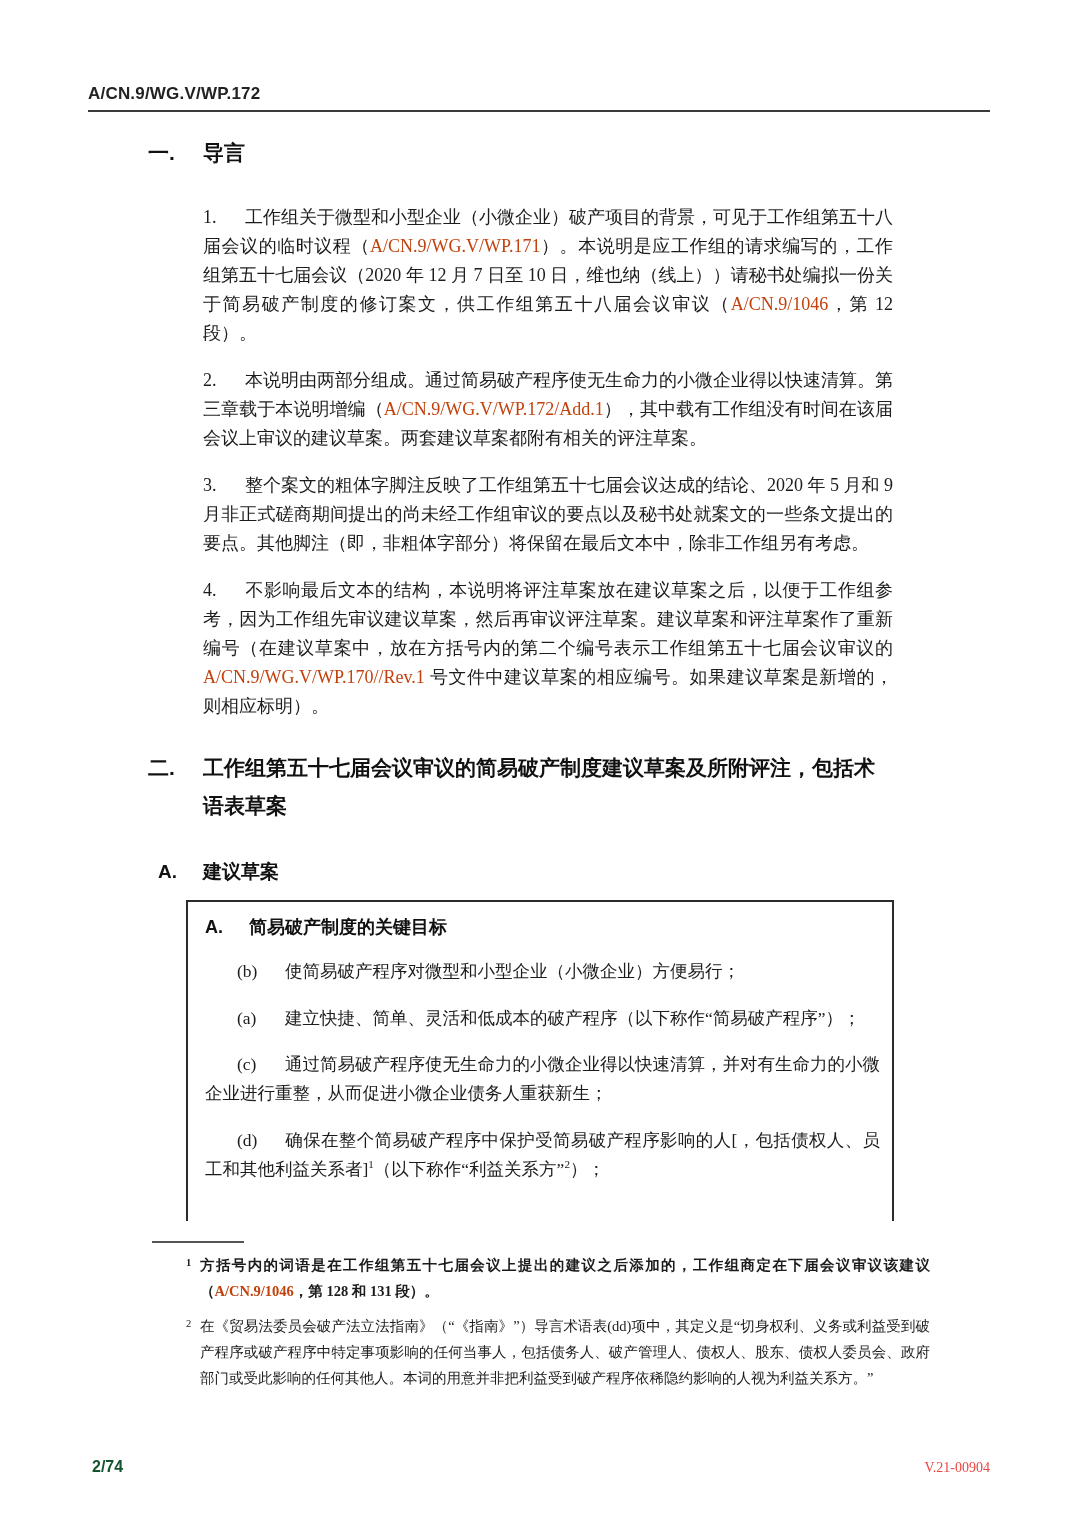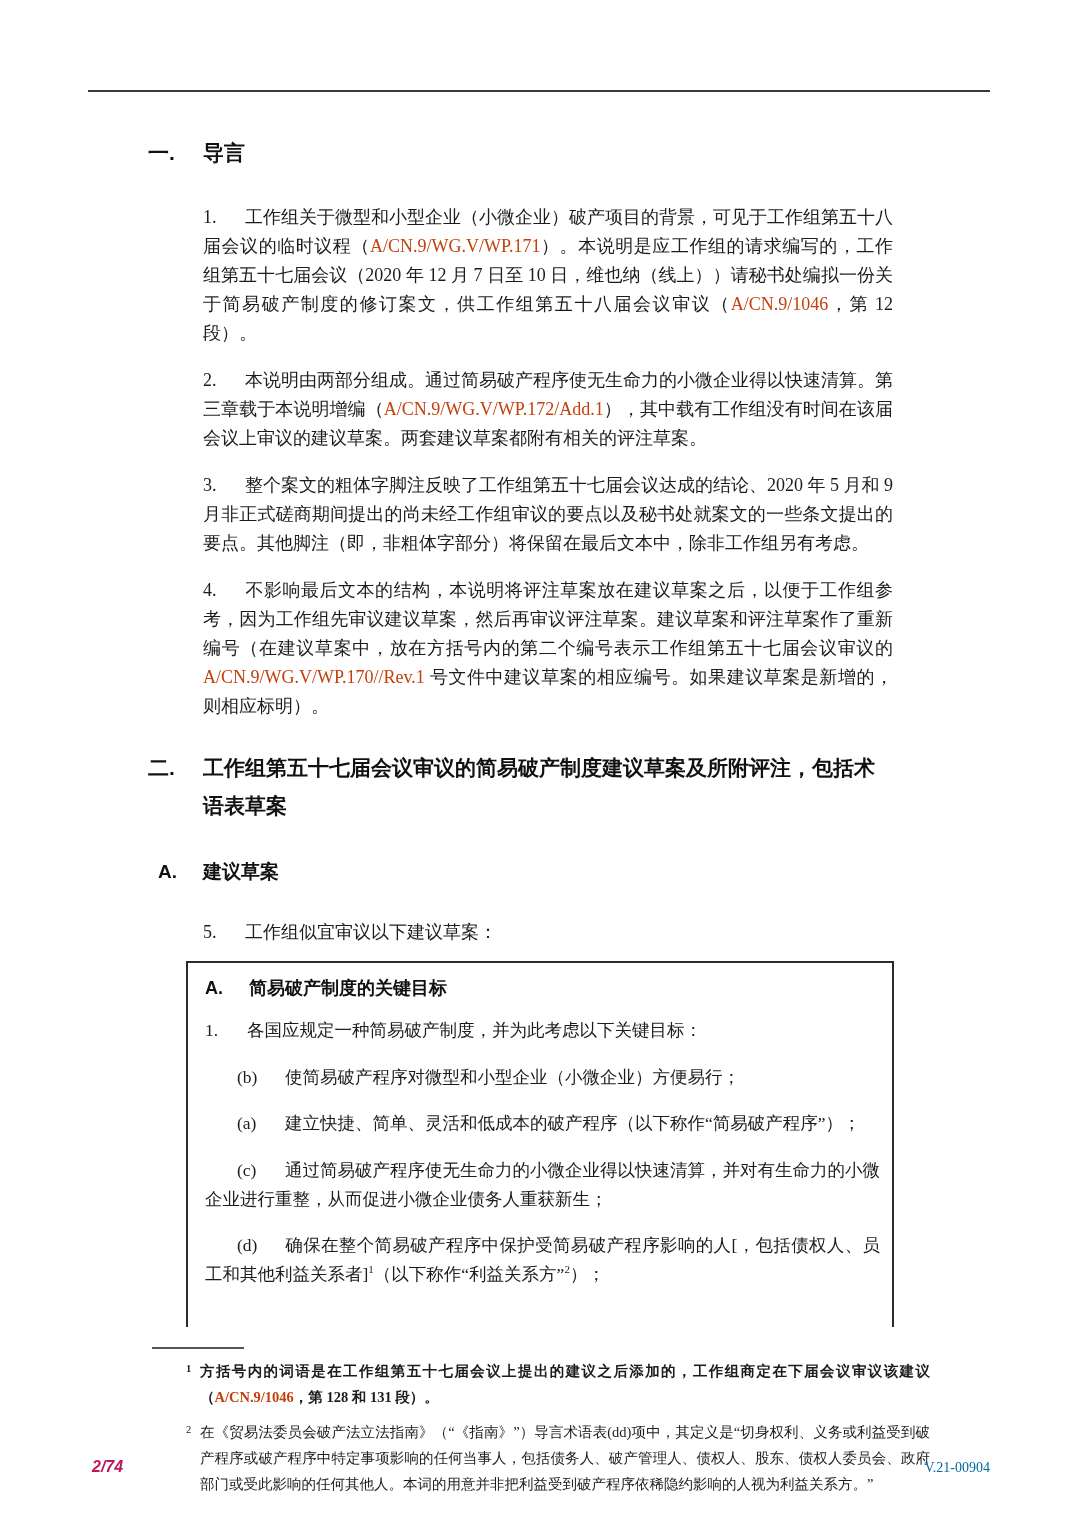--- a/index.html
+++ b/index.html
@@ -66,33 +66,34 @@
     margin:9px 150px 0 200px;
     font-size:14.5px;line-height:26px;text-align:justify;color:#1c1c1c;
   }
   .footnote.bold{font-weight:bold;}
   .fn-marker{position:absolute;left:-14px;top:-2px;font-size:10.5px;font-weight:normal;}
   .footnote.bold .fn-marker{font-weight:bold;}
   
   .footer-page{
     position:absolute;left:92px;top:1458px;
     font-family:"Liberation Sans","DejaVu Sans",sans-serif;
-    font-weight:bold;font-size:16px;color:#be185d;font-style:italic;
+    font-weight:bold;font-size:16px;color:#14532d;
   }
   .footer-docid{
     position:absolute;right:90px;top:1460px;
-    font-size:14px;color:#0369a1;
+    font-size:14px;color:#ef4444;
   }
 </style>
 </head>
 <body>
 
 <div class="page">
 
   <div class="doc-header">
+    <div class="doc-symbol">A/CN.9/WG.V/WP.172</div>
     <div class="header-rule"></div>
   </div>
 
   <div class="content">
 
     <div class="h-main">
       <span class="h-num">一.</span>
       <span class="h-title">导言</span>
     </div>
 
@@ -107,29 +108,27 @@
     <div class="h-main" style="margin-top:28px;">
       <span class="h-num">二.</span>
       <span class="h-title">工作组第五十七届会议审议的简易破产制度建议草案及所附评注，包括术语表草案</span>
     </div>
 
     <div class="h-sub">
       <span class="h-num">A.</span>
       <span class="h-title">建议草案</span>
     </div>
 
-    <p class="para" style="margin-top:32px;"><span class="pnum">5.</span><span>工作组似宜审议以下建议草案：</span></p>
 
     <div class="rec-box">
       <div class="box-heading">
         <span class="h-num">A.</span>
         <span class="h-title">简易破产制度的关键目标</span>
       </div>
 
-      <p class="box-para"><span class="pnum">1.</span><span>各国应规定一种简易破产制度，并为此考虑以下关键目标：</span></p>
 
       <p class="box-item"><span class="item-label">(b)</span><span>使简易破产程序对微型和小型企业（小微企业）方便易行；</span></p>
 
       <p class="box-item"><span class="item-label">(a)</span><span>建立快捷、简单、灵活和低成本的破产程序（以下称作“简易破产程序”）；</span></p>
 
       <p class="box-item"><span class="item-label">(c)</span><span>通过简易破产程序使无生命力的小微企业得以快速清算，并对有生命力的小微企业进行重整，从而促进小微企业债务人重获新生；</span></p>
 
       <p class="box-item"><span class="item-label">(d)</span><span>确保在整个简易破产程序中保护受简易破产程序影响的人[，包括债权人、员工和其他利益关系者]</span><sup class="fnref">1</sup><span>（以下称作“利益关系方”</span><sup class="fnref">2</sup><span>）；</span></p>
     </div>
 

